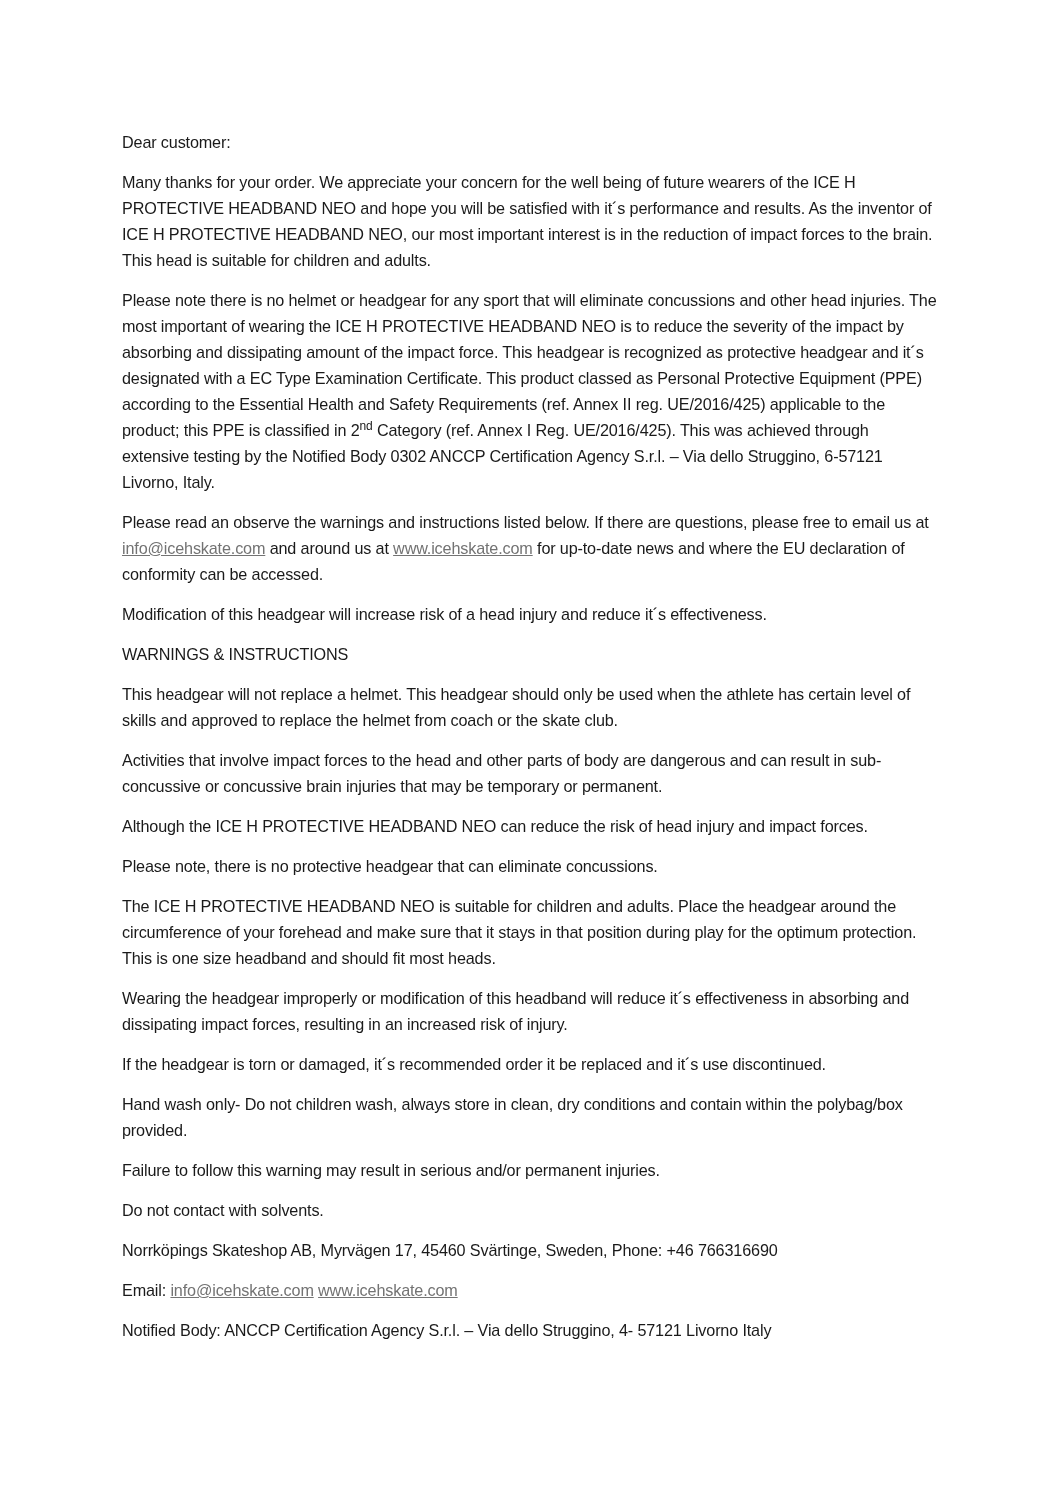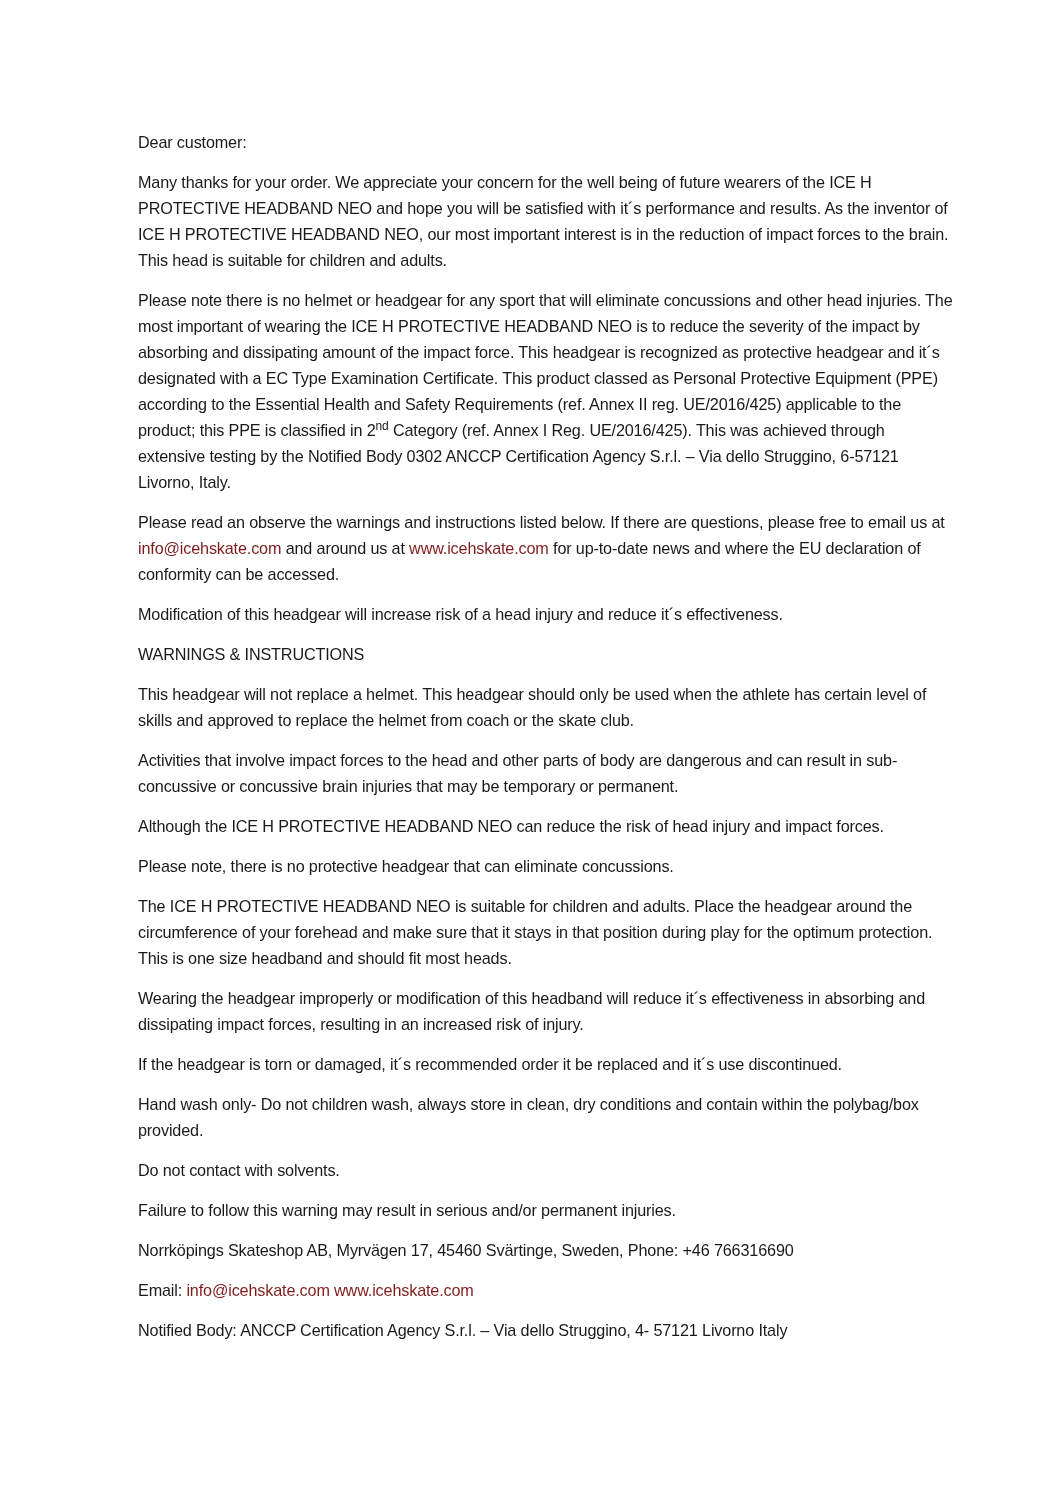--- a/index.html
+++ b/index.html
@@ -1,42 +1,42 @@
 <!DOCTYPE html>
 <html><head>
 <meta charset="utf-8">
 <style>
   html, body { margin: 0; padding: 0; background: #ffffff; }
   body { width: 1058px; height: 1497px; position: relative; overflow: hidden; }
   .page {
-    position: absolute; left: 138px; top: 129px; width: 815px;
+    position: absolute; left: 122px; top: 129px; width: 815px;
     font-family: "Liberation Sans", sans-serif;
     font-size: 16.2px; line-height: 26px; color: #1a1a1a;
     letter-spacing: -0.15px;
   }
   .page p { margin: 0 0 14px 0; }
-  .page a { color: #7f1d1d; }
+  .page a { color: #737373; text-decoration: underline; }
   sup { font-size: 12px; line-height: 0; vertical-align: 6px; }
 </style>
 </head>
 <body>
 
 <div class="page">
   <p>Dear customer:</p>
   <p>Many thanks for your order. We appreciate your concern for the well being of future wearers of the ICE H PROTECTIVE HEADBAND NEO and hope you will be satisfied with it´s performance and results. As the inventor of ICE H PROTECTIVE HEADBAND NEO, our most important interest is in the reduction of impact forces to the brain. This head is suitable for children and adults.</p>
   <p><span>Please note there is no helmet or headgear for any sport that will eliminate concussions and other head injuries. The most important of wearing the ICE H PROTECTIVE HEADBAND NEO is to reduce the severity of the impact by absorbing and dissipating amount of the impact force. This headgear is recognized as protective headgear and it´s designated with a EC Type Examination Certificate. This product classed as Personal Protective Equipment (PPE) according to the Essential Health and Safety Requirements (ref. Annex II reg. UE/2016/425) applicable to the product; this PPE is classified in 2</span><sup>nd</sup><span> Category (ref. Annex I Reg. UE/2016/425). This was achieved through extensive testing by the Notified Body 0302 ANCCP Certification Agency S.r.l. – Via dello Struggino, 6-57121 Livorno, Italy.</span></p>
   <p><span>Please read an observe the warnings and instructions listed below. If there are questions, please free to email us at </span><a>info@icehskate.com</a><span> and around us at </span><a>www.icehskate.com</a><span> for up-to-date news and where the EU declaration of conformity can be accessed.</span></p>
   <p>Modification of this headgear will increase risk of a head injury and reduce it´s effectiveness.</p>
   <p>WARNINGS &amp; INSTRUCTIONS</p>
   <p>This headgear will not replace a helmet. This headgear should only be used when the athlete has certain level of skills and approved to replace the helmet from coach or the skate club.</p>
   <p>Activities that involve impact forces to the head and other parts of body are dangerous and can result in sub-concussive or concussive brain injuries that may be temporary or permanent.</p>
   <p>Although the ICE H PROTECTIVE HEADBAND NEO can reduce the risk of head injury and impact forces.</p>
   <p>Please note, there is no protective headgear that can eliminate concussions.</p>
   <p>The ICE H PROTECTIVE HEADBAND NEO is suitable for children and adults. Place the headgear around the circumference of your forehead and make sure that it stays in that position during play for the optimum protection. This is one size headband and should fit most heads.</p>
   <p>Wearing the headgear improperly or modification of this headband will reduce it´s effectiveness in absorbing and dissipating impact forces, resulting in an increased risk of injury.</p>
   <p>If the headgear is torn or damaged, it´s recommended order it be replaced and it´s use discontinued.</p>
   <p>Hand wash only- Do not children wash, always store in clean, dry conditions and contain within the polybag/box provided.</p>
+  <p>Failure to follow this warning may result in serious and/or permanent injuries.</p>
   <p>Do not contact with solvents.</p>
-  <p>Failure to follow this warning may result in serious and/or permanent injuries.</p>
   <p>Norrköpings Skateshop AB, Myrvägen 17, 45460 Svärtinge, Sweden, Phone: +46 766316690</p>
   <p><span>Email: </span><a>info@icehskate.com</a> <a>www.icehskate.com</a></p>
   <p>Notified Body: ANCCP Certification Agency S.r.l. – Via dello Struggino, 4- 57121 Livorno Italy</p>
 </div>
 
 </body></html>

